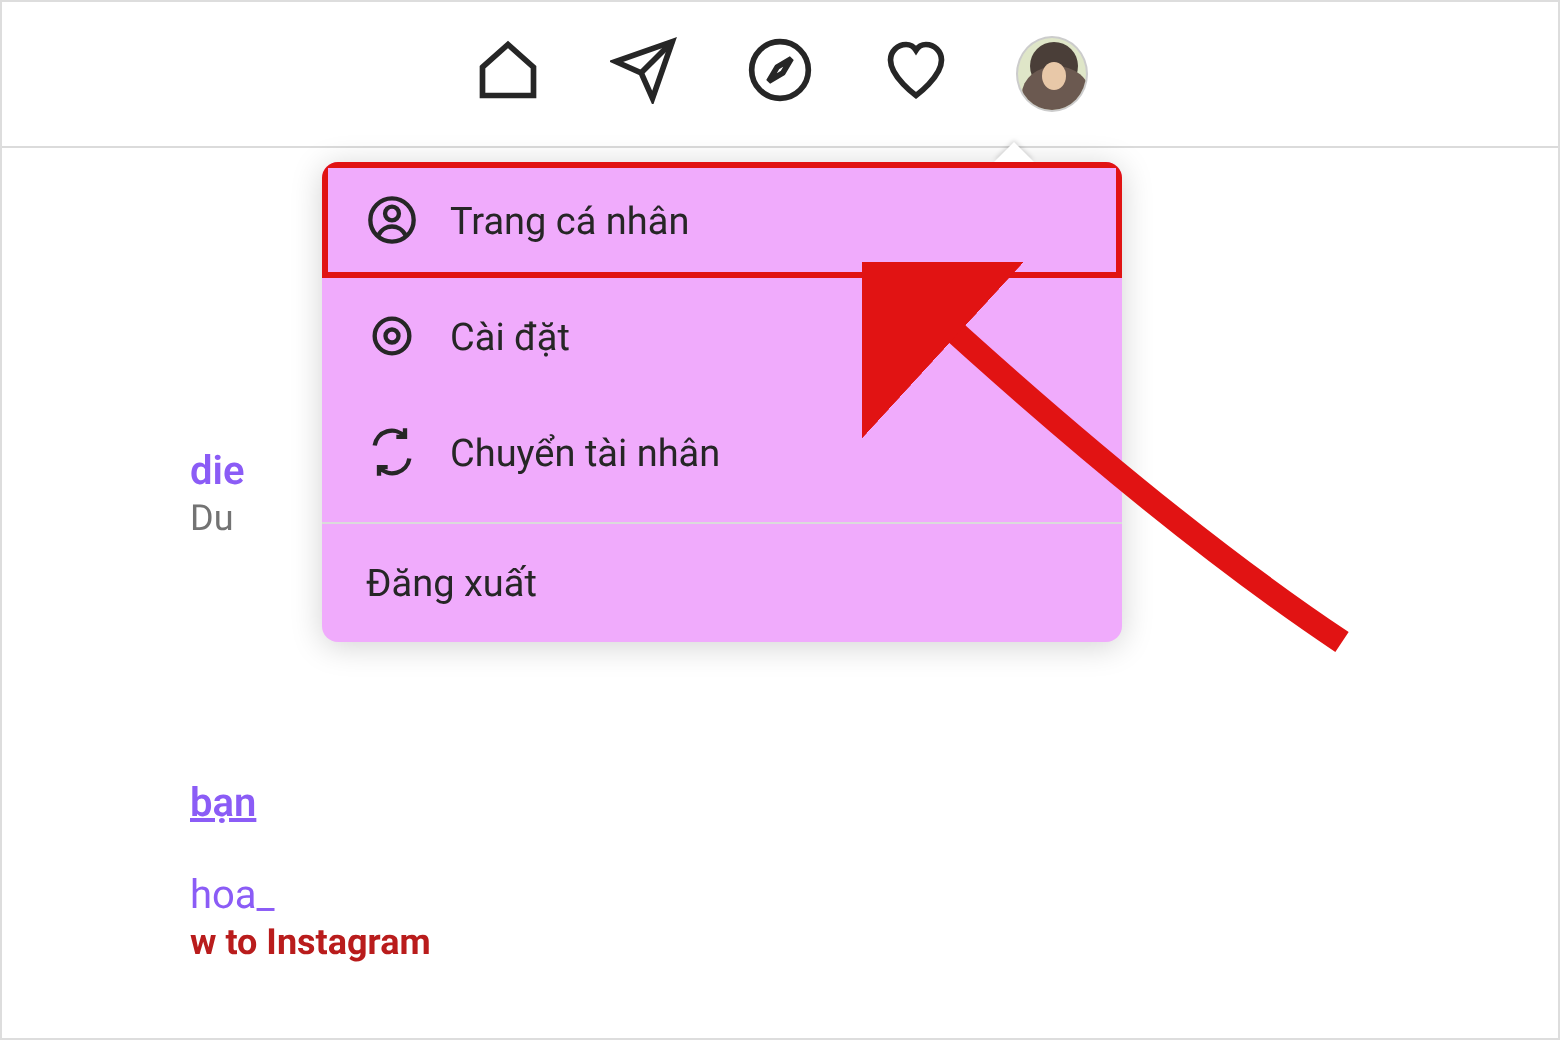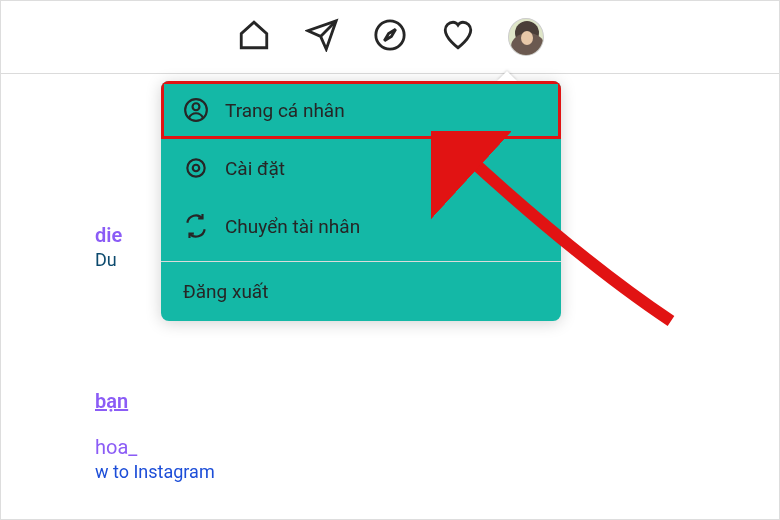--- a/index.html
+++ b/index.html
@@ -43,44 +43,44 @@
     position:absolute; top:70px; left:496px; width:0; height:0;
     border-left:10px solid transparent; border-right:10px solid transparent;
     border-bottom:10px solid #fff;
     filter: drop-shadow(0 -1px 1px rgba(0,0,0,0.15));
     z-index:6;
   }
   .menu {
     position: absolute;
     top: 80px; left: 160px;
     width: 400px;
-    background: #14b8a6;
+    background: #f0abfc;
     border-radius: 8px;
     box-shadow: 0 2px 16px rgba(0,0,0,0.18);
     z-index:5;
     overflow:hidden;
   }
   .menu-item {
     display:flex; align-items:center; gap:16px;
     padding: 16px 22px;
     font-size: 19px;
     color:#262626;
     cursor:pointer;
   }
   .menu-item.highlight { outline: 3px solid #e11313; outline-offset:-3px; }
   .menu-item .icon { width:26px; height:26px; display:flex; align-items:center; justify-content:center; }
   .menu-item .icon svg{ width:26px; height:26px; stroke:#262626; fill:none; stroke-width:2; }
   .divider { height:1px; background:#dbdbdb; margin: 6px 0 0 0; }
   .menu-item.logout { padding: 18px 22px; text-align: right; }
   .bg-text { position:absolute; left:94px; color:#8b5cf6; }
   .bg-text.l1 { top:222px; font-weight:600; font-size:20px; }
-  .bg-text.l2 { top:248px; font-size:18px; color:#0c4a6e; }
+  .bg-text.l2 { top:248px; font-size:18px; color:#737373; }
   .bg-text.l3 { top:388px; font-weight:600; font-size:20px;text-decoration:underline; }
   .bg-text.l4 { top:434px; font-weight:400; font-size:20px; }
-  .bg-text.l5 { top:460px; font-size:18px; color:#1d4ed8; }
+  .bg-text.l5 { top:460px; font-size:18px; color:#b91c1c;font-weight:bold; }
   .arrow { position:absolute; top:130px; left:430px; width:260px; height:200px; z-index:9; pointer-events:none; }
 </style>
 </head>
 <body>
 
 <div class="bg-text l1">die</div>
 <div class="bg-text l2">Du</div>
 <div class="bg-text l3">bạn</div>
 <div class="bg-text l4">hoa_</div>
 <div class="bg-text l5">w to Instagram</div>

